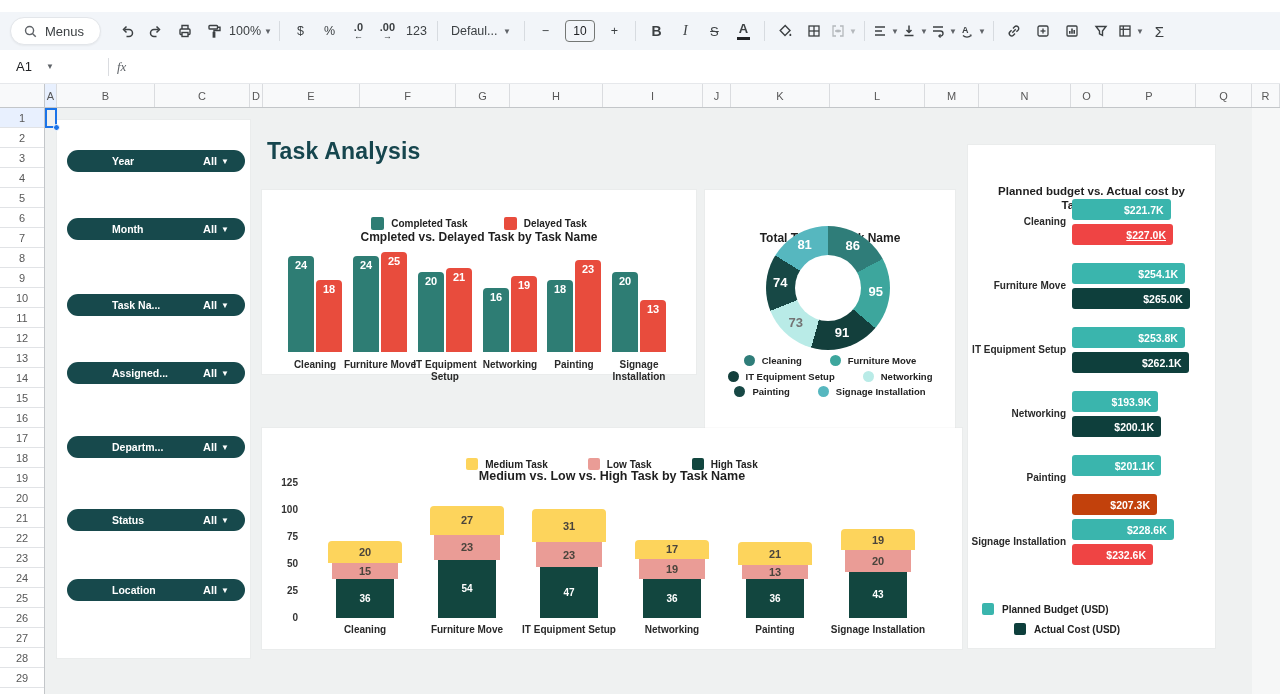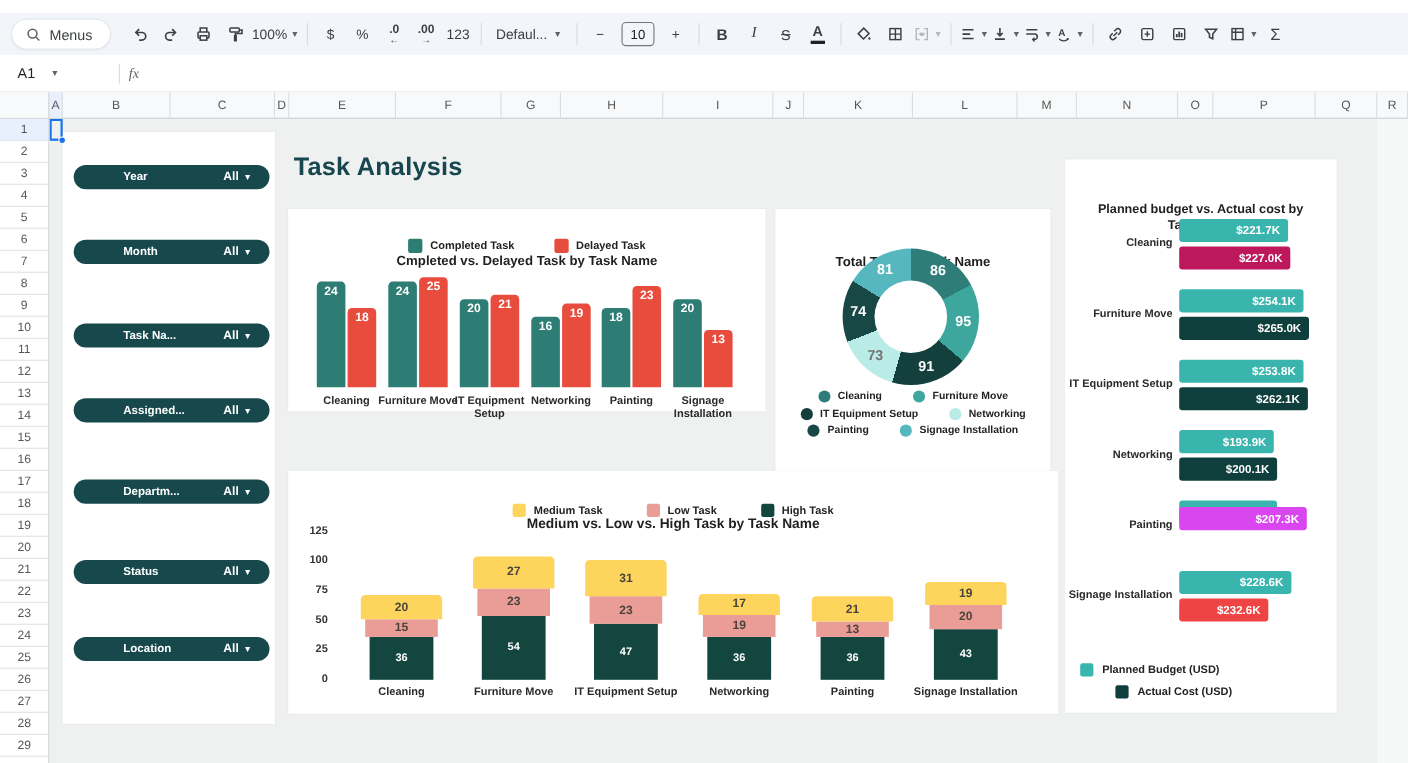--- a/index.html
+++ b/index.html
@@ -535,33 +535,33 @@
           <div class="catlabel" style="left: 453px; top: 196px; width: 120px;">Painting</div>
           <div class="seg" style="left: 587px; top: 143.56px; width: 58px; height: 46.44px; background: rgb(18, 70, 63); color: rgb(255, 255, 255); border-radius: 0px; font-size: 10px;">43</div>
           <div class="seg" style="left: 583px; top: 121.96px; width: 66px; height: 21.6px; background: rgb(234, 156, 150); color: rgb(74, 68, 60); border-radius: 0px; font-size: 11px;">20</div>
           <div class="seg" style="left: 579px; top: 101.44px; width: 74px; height: 20.52px; background: rgb(253, 212, 92); color: rgb(74, 68, 60); border-radius: 4px 4px 0px 0px; font-size: 11px;">19</div>
           <div class="catlabel" style="left: 556px; top: 196px; width: 120px;">Signage Installation</div>
         </div>
       <div class="panel" id="chart4" style="left:923px;top:37px;width:247px;height:503px">
           <div class="ctitle" style="top: 7px; font-size: 11.5px; padding: 0px 22px; line-height: 1.25;">Planned budget vs. Actual cost by Task Name</div>
           <div class="hgroup-label" style="left: 0px; top: 71px; width: 98px;">Cleaning</div>
           <div class="hbar" style="left: 104px; top: 54px; width: 98.6565px; background: rgb(58, 181, 173);">$221.7K</div>
-          <div class="hbar" style="left: 104px; top: 79px; width: 101.015px; background: #be185d;">$227.0K</div>
+          <div class="hbar" style="left: 104px; top: 79px; width: 101.015px; background: #ef4444; text-decoration: underline;">$227.0K</div>
           <div class="hgroup-label" style="left: 0px; top: 135px; width: 98px;">Furniture Move</div>
           <div class="hbar" style="left: 104px; top: 118px; width: 113.075px; background: rgb(58, 181, 173);">$254.1K</div>
           <div class="hbar" style="left: 104px; top: 143px; width: 117.925px; background: rgb(14, 63, 60);">$265.0K</div>
           <div class="hgroup-label" style="left: 0px; top: 199px; width: 98px;">IT Equipment Setup</div>
           <div class="hbar" style="left: 104px; top: 182px; width: 112.941px; background: rgb(58, 181, 173);">$253.8K</div>
           <div class="hbar" style="left: 104px; top: 207px; width: 116.635px; background: rgb(14, 63, 60);">$262.1K</div>
           <div class="hgroup-label" style="left: 0px; top: 263px; width: 98px;">Networking</div>
           <div class="hbar" style="left: 104px; top: 246px; width: 86.2855px; background: rgb(58, 181, 173);">$193.9K</div>
           <div class="hbar" style="left: 104px; top: 271px; width: 89.0445px; background: rgb(14, 63, 60);">$200.1K</div>
           <div class="hgroup-label" style="left: 0px; top: 327px; width: 98px;">Painting</div>
           <div class="hbar" style="left: 104px; top: 310px; width: 89.4895px; background: rgb(58, 181, 173);">$201.1K</div>
-          <div class="hbar" style="left: 104px; top: 316px; width: 116px; background: #d946ef;">$207.3K</div>
+          <div class="hbar" style="left: 104px; top: 349px; width: 85px; background: #c2410c;">$207.3K</div>
           <div class="hgroup-label" style="left: 0px; top: 391px; width: 98px;">Signage Installation</div>
           <div class="hbar" style="left: 104px; top: 374px; width: 101.727px; background: rgb(58, 181, 173);">$228.6K</div>
           <div class="hbar" style="left: 104px; top: 399px; width: 81px; background: #ef4444;">$232.6K</div>
           <div class="h4legend" style="left: 14px; top: 458px;">
             <div class="lgsq" style="background: rgb(58, 181, 173);"></div>
             <div class="lgtxt">Planned Budget (USD)</div>
           </div>
           <div class="h4legend" style="left: 46px; top: 478px;">
             <div class="lgsq" style="background: rgb(14, 63, 60);"></div>
             <div class="lgtxt">Actual Cost (USD)</div>

